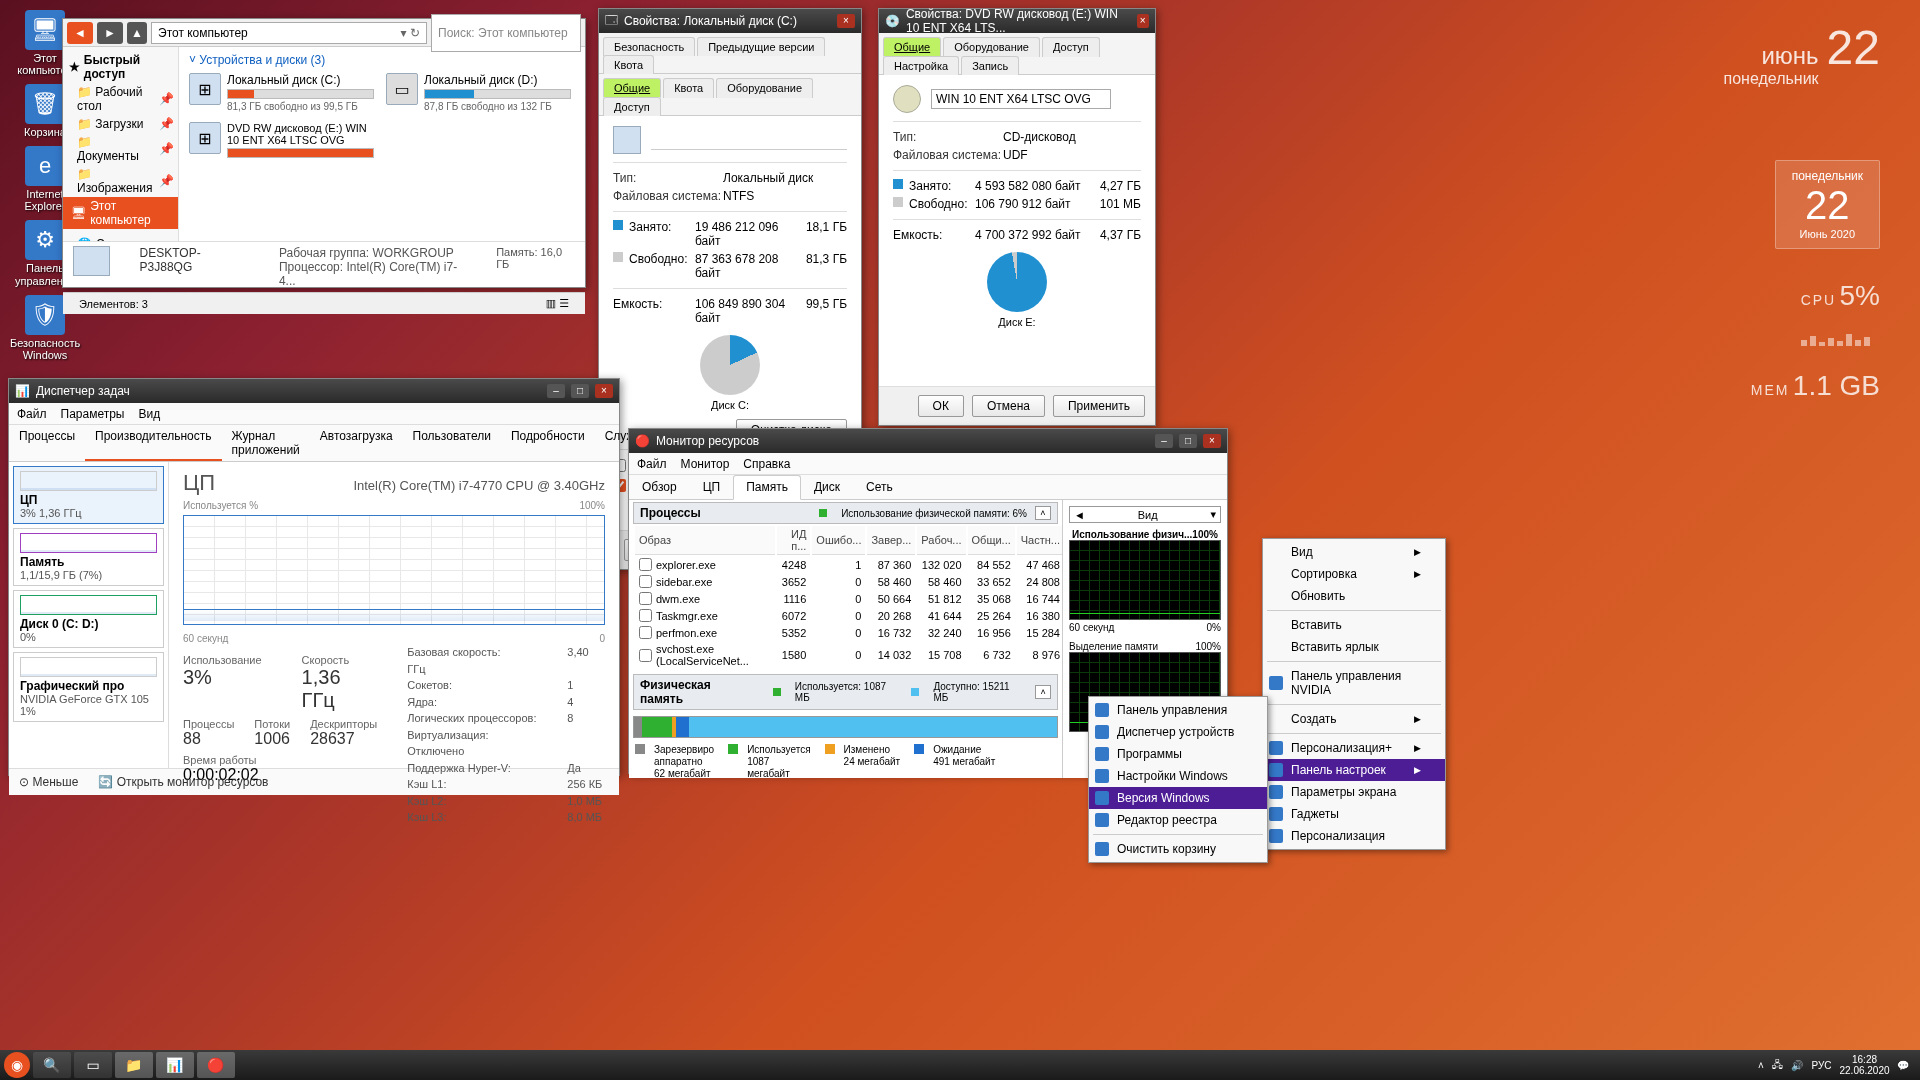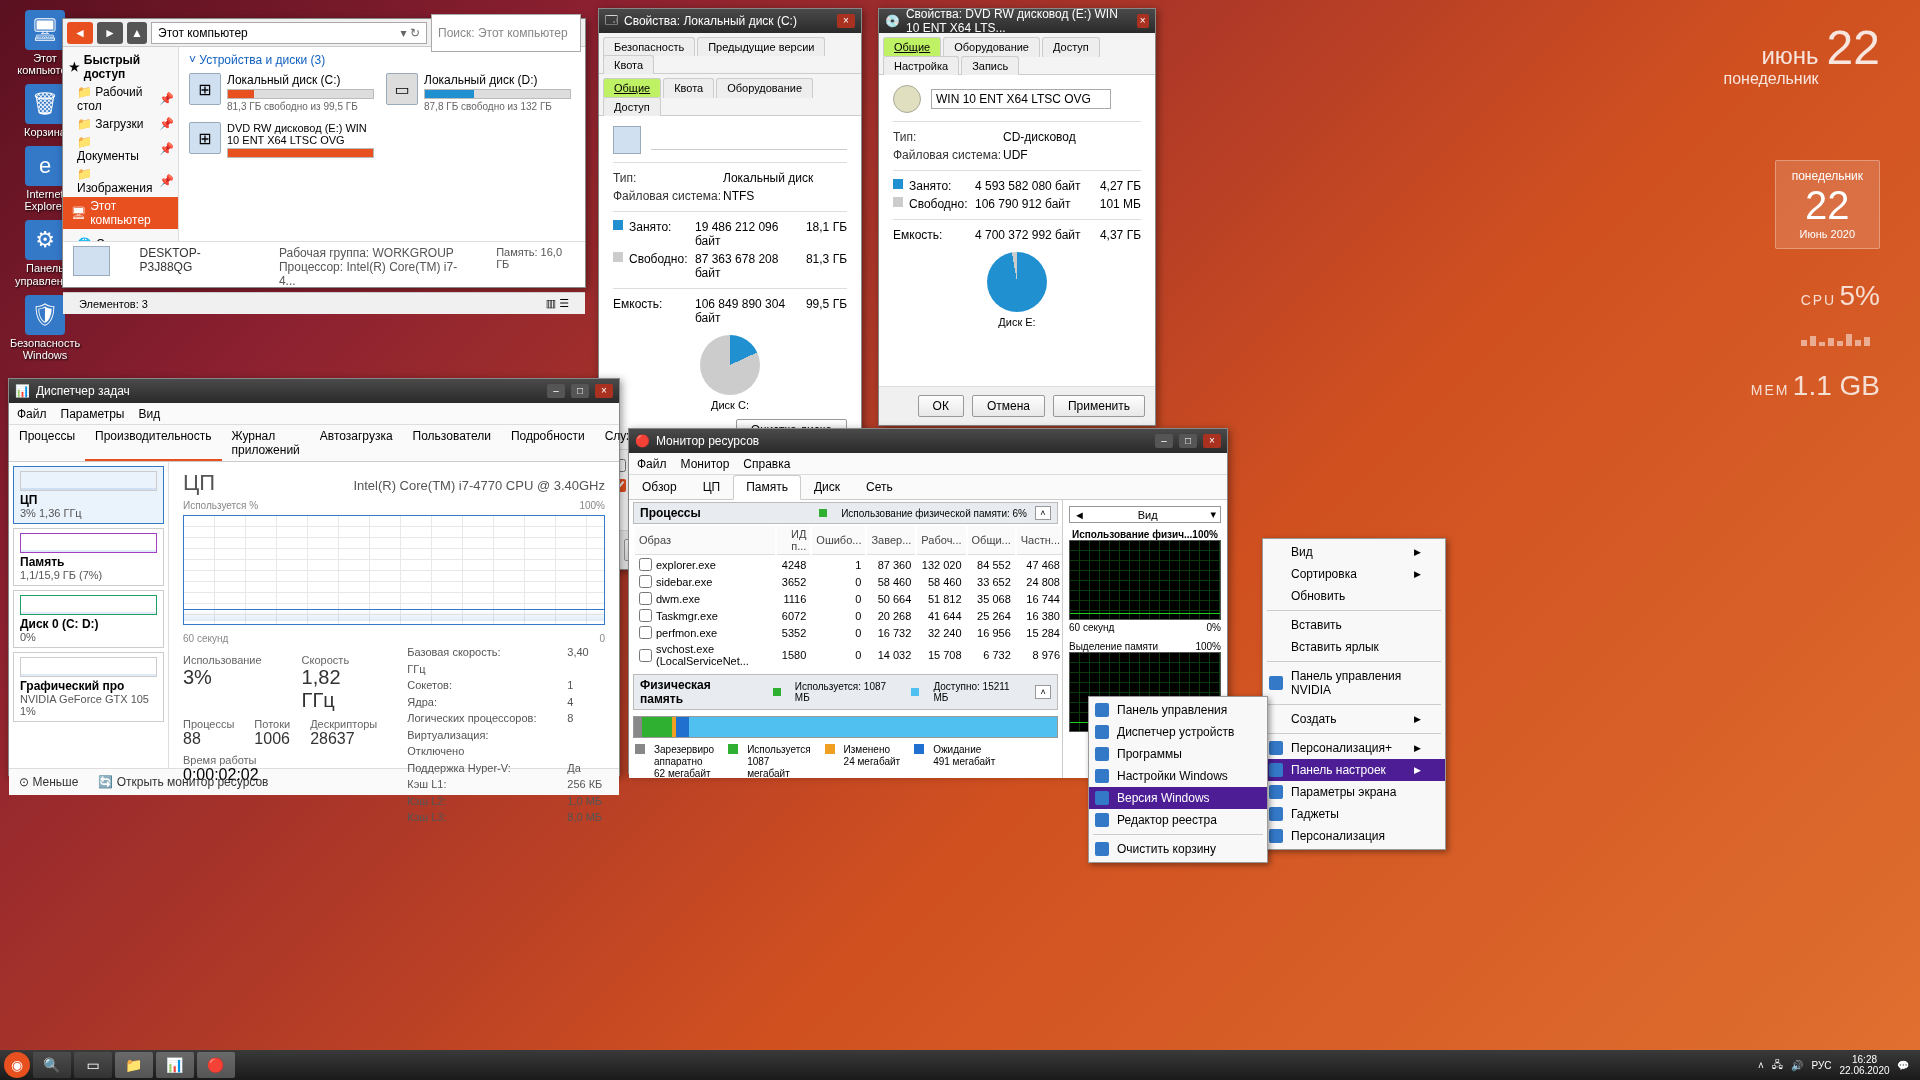--- a/index.html
+++ b/index.html
@@ -498,21 +498,21 @@
         </div>
       <div style="display:flex; gap:30px;">
         <div>
           <div class="tm-stats" id="tm-cols">
               <div class="tm-col">
                 <div class="lbl">Использование</div>
                 <div class="val">3%</div>
               </div>
               <div class="tm-col">
                 <div class="lbl">Скорость</div>
-                <div class="val">1,82 ГГц</div>
+                <div class="val">1,36 ГГц</div>
               </div>
             </div>
           <div class="tm-stats" id="tm-row2" style="gap:20px; margin-top:6px;">
               <div class="tm-col">
                 <div class="lbl">Процессы</div>
                 <div class="val" style="font-size:16px">88</div>
               </div>
               <div class="tm-col">
                 <div class="lbl">Потоки</div>
                 <div class="val" style="font-size:16px">1006</div>

